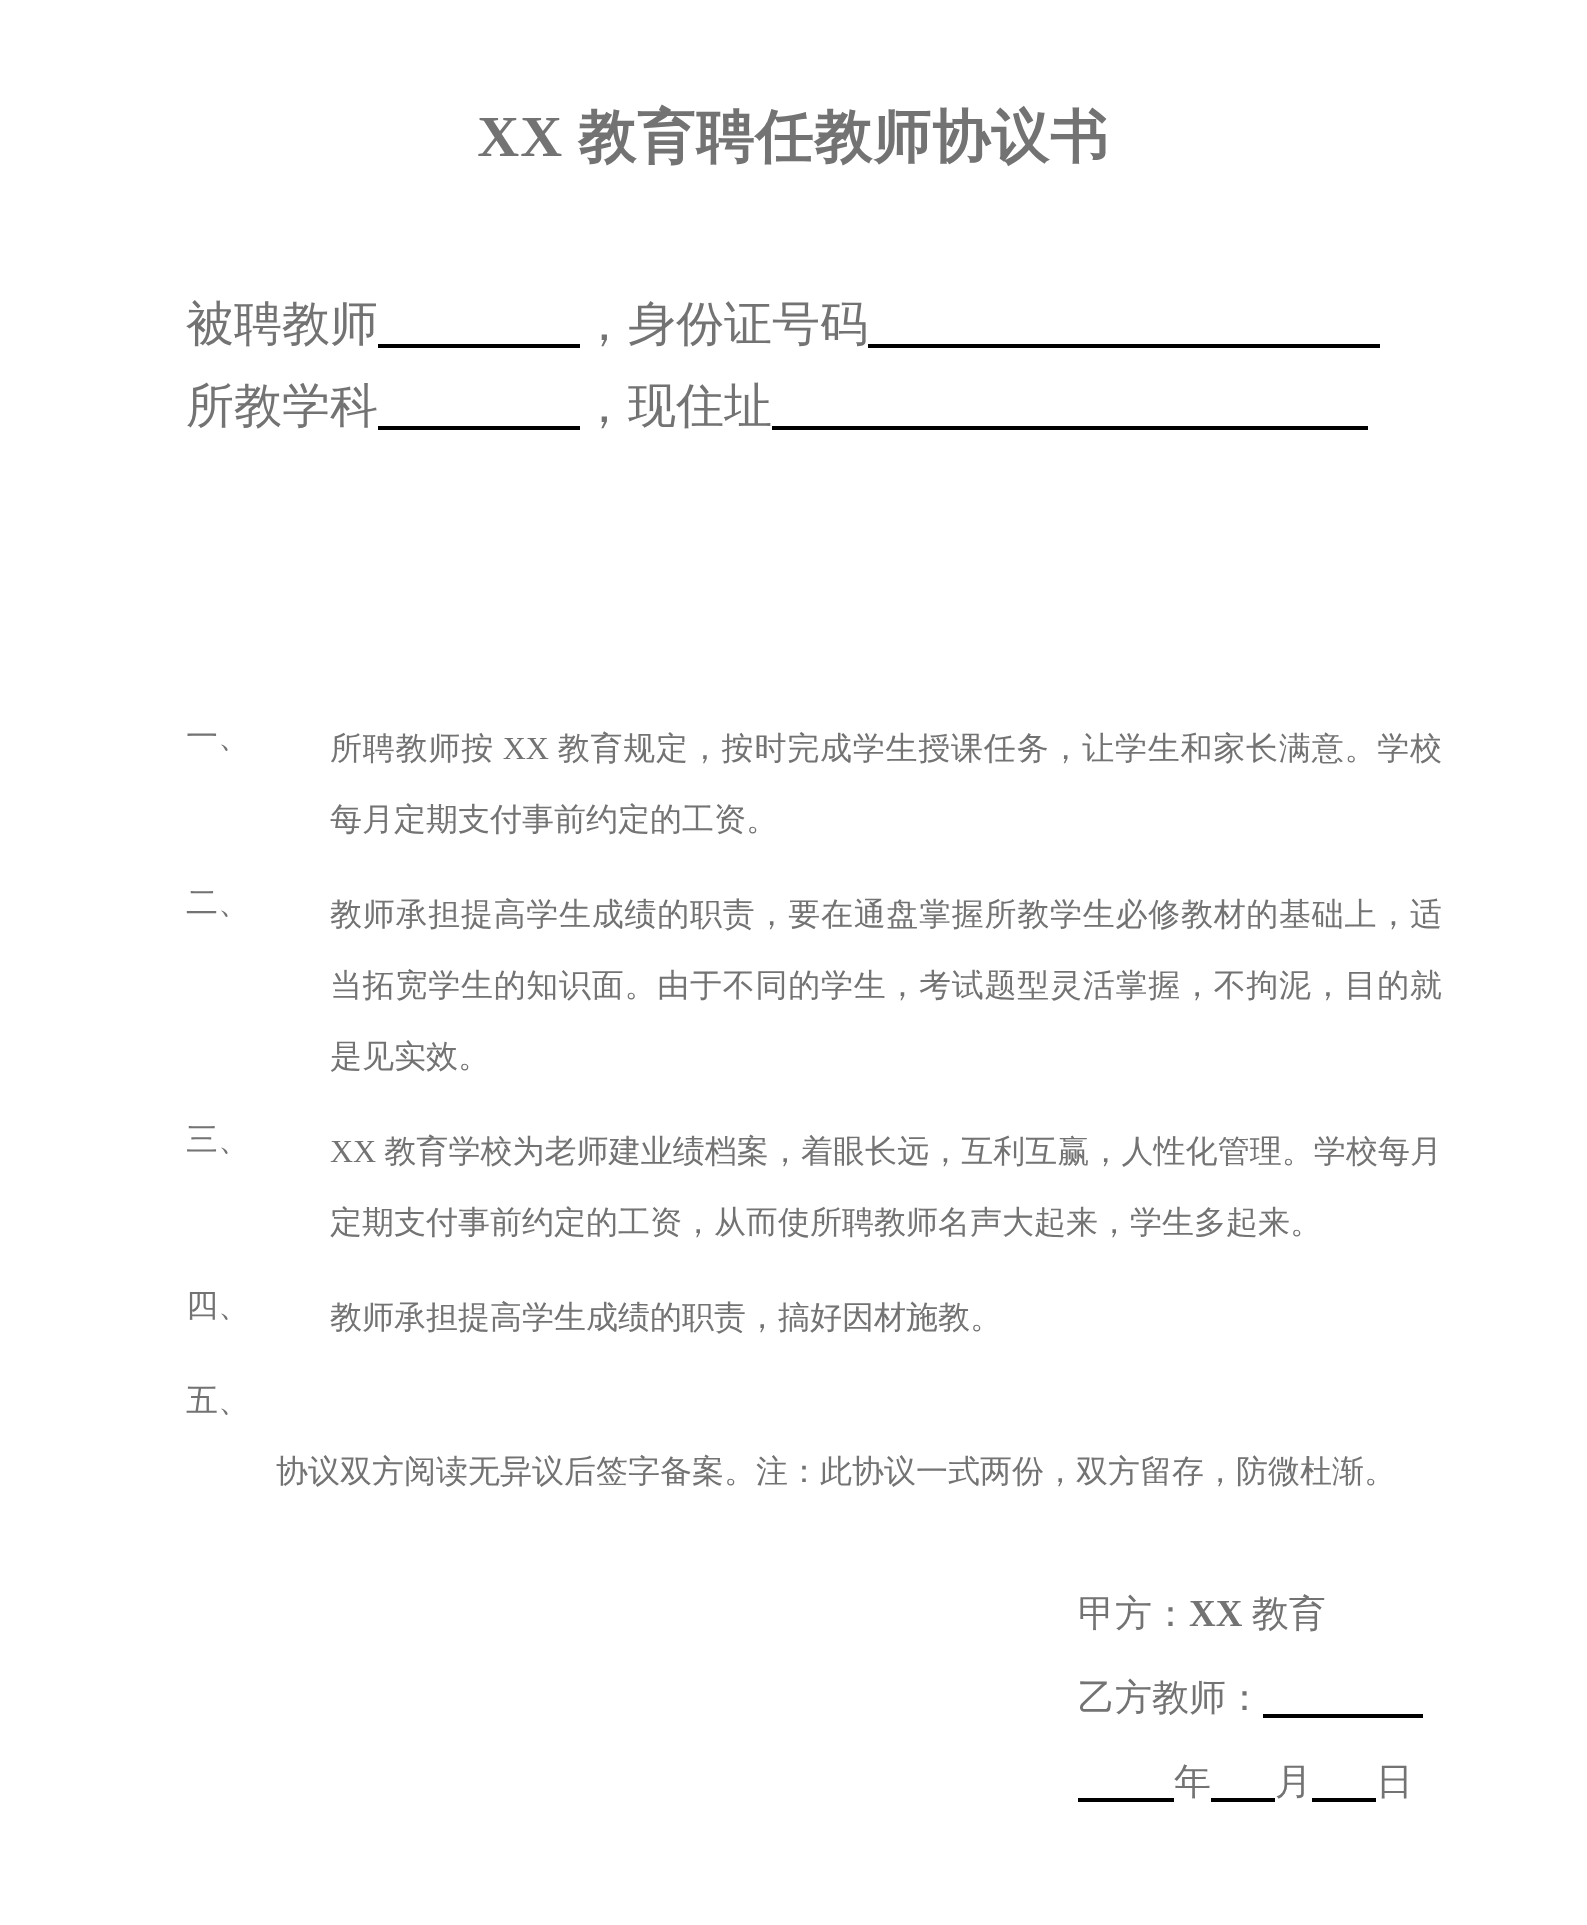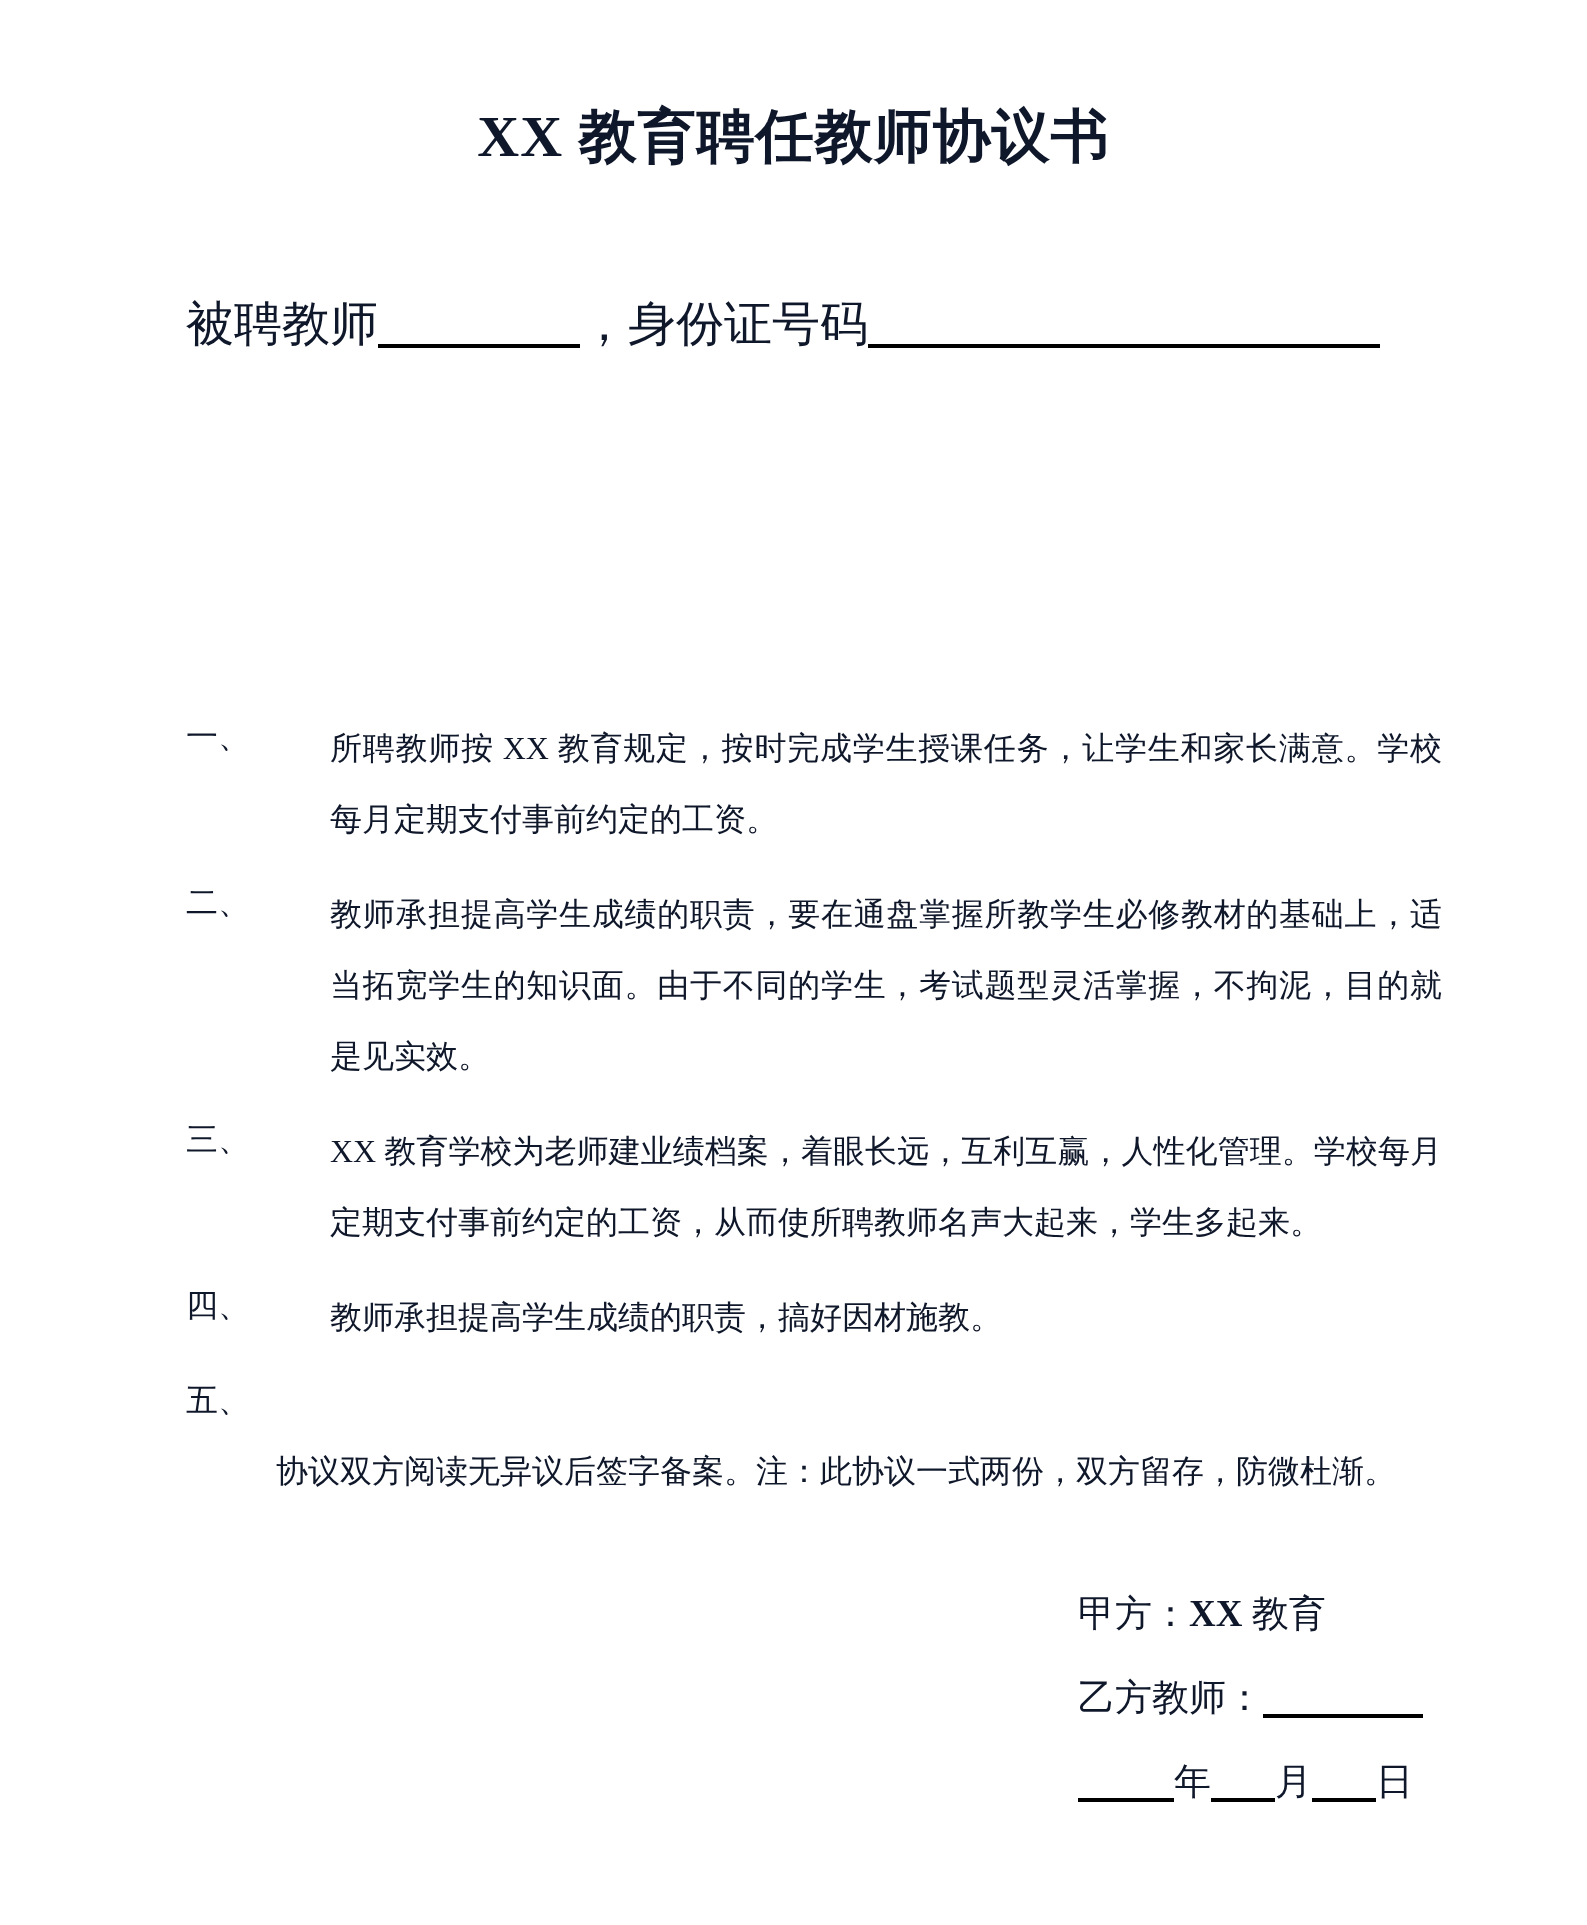--- a/index.html
+++ b/index.html
@@ -1,20 +1,20 @@
 <!DOCTYPE html>
 <html><head>
 <meta charset="utf-8">
 <style>
   html,body { margin:0; padding:0; background:#ffffff; }
   .page {
     position:relative;
     width:1587px; height:1925px;
     background:#ffffff;
-    color:#0f172a;
+    color:#737373;
     font-family:"Liberation Serif","DejaVu Serif",serif;
     overflow:hidden;
   }
   
   .doc-title {
     position:absolute; top:98px; left:0; width:100%;
     margin:0; text-align:center;
     font-size:58px; font-weight:bold; letter-spacing:1px;
   }
   
@@ -66,20 +66,23 @@
 <body>
 
 <div class="page">
 
   <h1 class="doc-title">XX 教育聘任教师协议书</h1>
 
   <div class="form-area">
     <div class="form-line">
       <span>被聘教师</span><span class="blank b202"></span><span>，</span><span>身份证号码</span><span class="blank b512"></span>
     </div>
+    <div class="form-line">
+      <span>所教学科</span><span class="blank b202"></span><span>，</span><span>现住址</span><span class="blank b596"></span>
+    </div>
   </div>
 
 
   <div class="items">
     <div class="item">
       <span class="item-num">一、</span>
       <p class="item-text">所聘教师按 XX 教育规定，按时完成学生授课任务，让学生和家长满意。学校每月定期支付事前约定的工资。</p>
     </div>
     <div class="item">
       <span class="item-num">二、</span>

